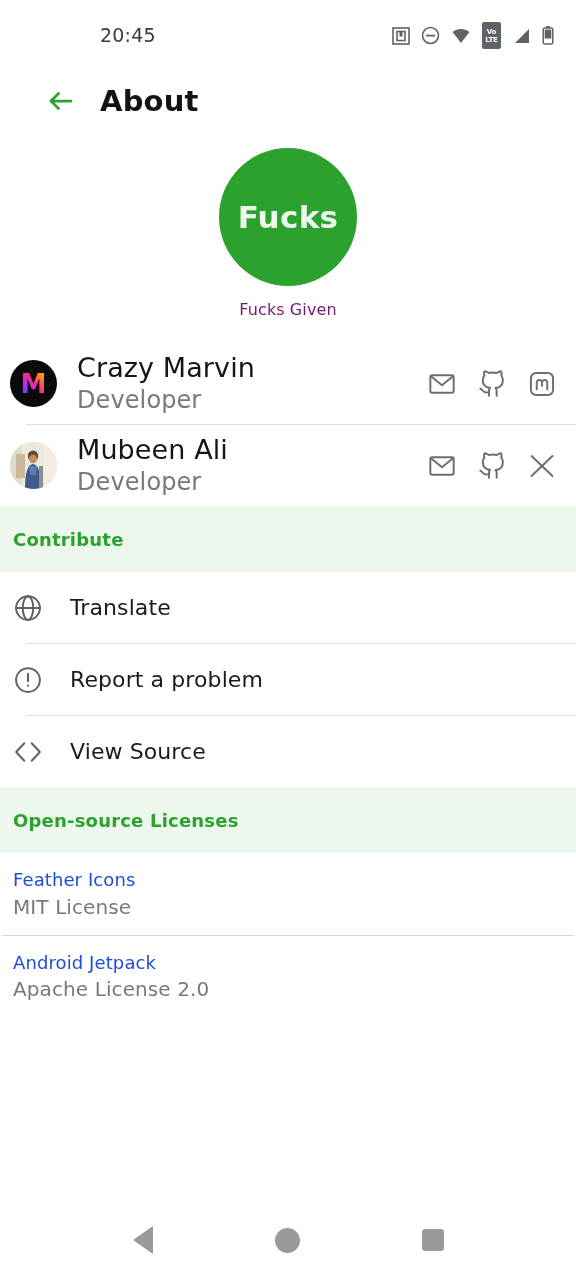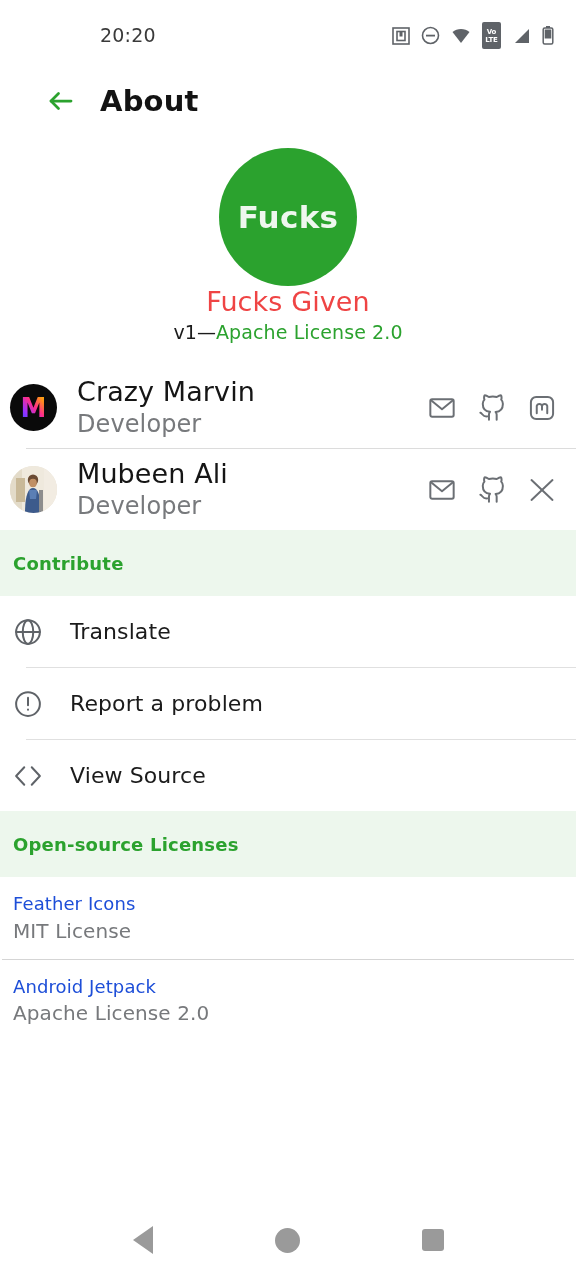--- a/index.html
+++ b/index.html
@@ -52,21 +52,21 @@
   .identity { display:flex; flex-direction:column; align-items:center; padding-top:8px; }
   .logo-circle {
     width:138px; height:138px; border-radius:50%;
     background:#2ba22e;
     display:flex; align-items:center; justify-content:center;
   }
   .logo-text {
     color:#eef7ee; font-size:31px; font-weight:bold; letter-spacing:0.3px;
   }
   .app-name {
-    font-size:27px; color:#ef4444; letter-spacing:0.1px;
+    margin-top:14px; font-size:16px; color:#701a75; letter-spacing:0.1px;
   }
   .app-version {
     margin-top:4px; font-size:19px; color:#1b1b1b; letter-spacing:0.1px;
   }
   .license-link { color:#2ba22e; }
 
   
   .devs { margin-top:24px; }
   .dev-row {
     height:81px; display:flex; align-items:center;
@@ -124,21 +124,21 @@
   }
   .nav-home { width:25px; height:25px; border-radius:50%; background:#9a9a9a; }
   .nav-recent { width:22px; height:22px; border-radius:3px; background:#9a9a9a; }
 </style>
 </head>
 <body>
 
 <div class="screen">
 
   <div class="statusbar">
-    <div class="status-time">20:20</div>
+    <div class="status-time">20:45</div>
     <div class="status-icons">
       <svg class="si" width="18" height="18" viewBox="0 0 18 18">
         <rect x="1" y="1" width="16" height="16" fill="none" stroke="#5f6368" stroke-width="1.6"></rect>
         <rect x="5" y="4.5" width="8" height="9" fill="none" stroke="#5f6368" stroke-width="1.6"></rect>
         <rect x="7.5" y="4.5" width="3" height="5" fill="#5f6368"></rect>
       </svg>
       <svg class="si" width="19" height="19" viewBox="0 0 19 19">
         <circle cx="9.5" cy="9.5" r="8" fill="none" stroke="#5f6368" stroke-width="1.6"></circle>
         <rect x="5" y="8.7" width="9" height="1.8" fill="#5f6368"></rect>
       </svg>
@@ -166,23 +166,20 @@
       <polyline points="10,6 4,12 10,18"></polyline>
     </svg>
     <div class="appbar-title">About</div>
   </div>
 
   <div class="identity">
     <div class="logo-circle">
       <span class="logo-text">Fucks</span>
     </div>
     <div class="app-name">Fucks Given</div>
-    <div class="app-version">
-      <span>v1—</span><span class="license-link">Apache License 2.0</span>
-    </div>
   </div>
 
   <div class="devs">
 
     <div class="dev-row">
       <div class="avatar avatar-marvin">
         <svg width="47" height="47" viewBox="0 0 47 47">
           <defs>
             <linearGradient id="mgrad" x1="0" y1="1" x2="1" y2="0">
               <stop offset="0%" stop-color="#1f4fff"></stop>

